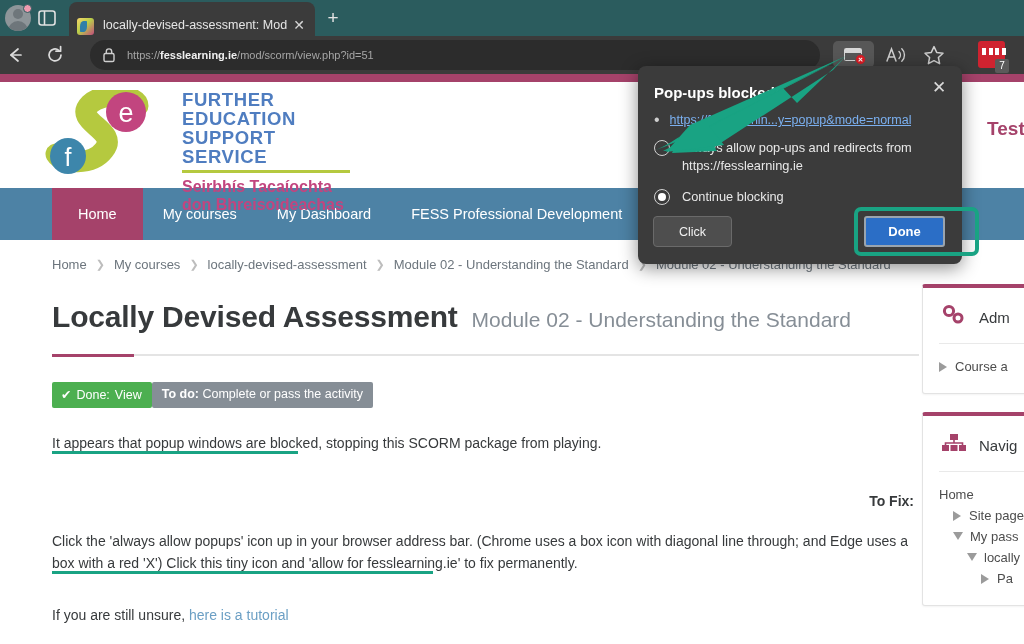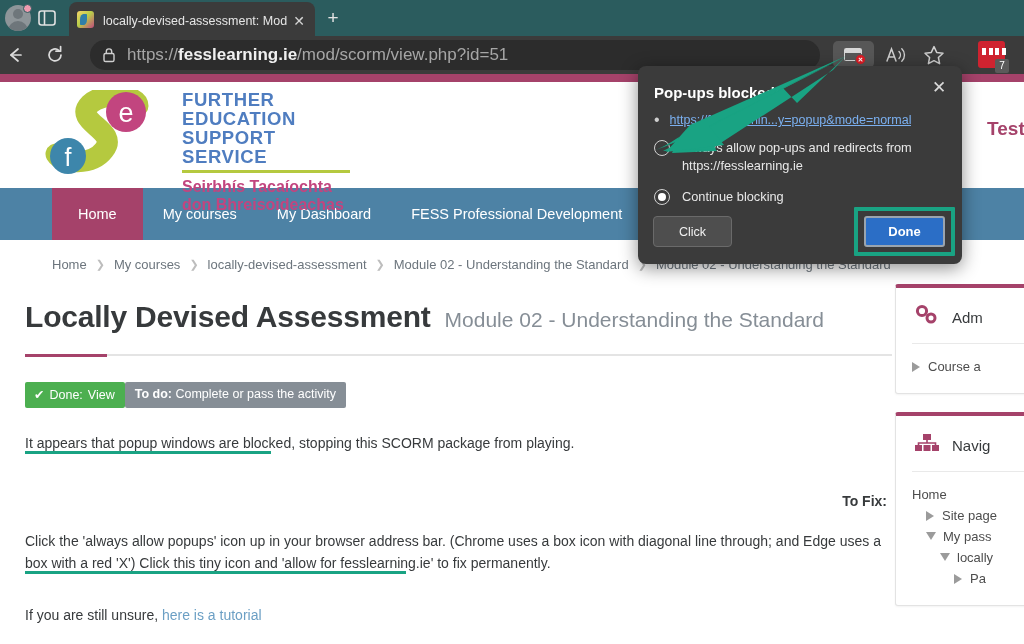--- a/index.html
+++ b/index.html
@@ -36,21 +36,21 @@
     position: absolute; right: -1px; top: -1px;
     width: 9px; height: 9px; border-radius: 50%;
     background: #ef9bb0; border: 1px solid #2b5c5e;
   }
   .splitview-icon {
     position: absolute; left: 37px; top: 9px; width: 20px; height: 18px;
   }
   .tab {
     position: absolute; left: 69px; top: 2px; width: 246px; height: 34px;
     background: #3b3b3b; border-radius: 8px 8px 0 0;
-    display: flex; align-items: flex-end; padding: 8px 8px;
+    display: flex; align-items: flex-start; padding: 16px 8px;
   }
   .tab-favicon {
     width: 17px; height: 17px; border-radius: 3px;
     background: linear-gradient(135deg,#f6d46a 0%,#b9cf49 45%,#c24a7c 100%);
     flex: 0 0 auto; position: relative; overflow: hidden;
   }
   .tab-favicon::after {
     content: ""; position: absolute; left: 3px; top: 3px; width: 7px; height: 11px;
     background: #2f7fa8; border-radius: 50% 10% 50% 10%;
   }
@@ -74,21 +74,21 @@
   .tb-btn { position: absolute; top: 8px; width: 22px; height: 22px; }
   .tb-back { left: 4px; }
   .tb-reload { left: 44px; }
   .omnibox {
     position: absolute; left: 90px; top: 40px; width: 730px; height: 30px;
     background: #2c2c2c; border-radius: 15px;
     display: flex; align-items: center; padding: 0 12px;
   }
   .lock-icon { flex: 0 0 auto; width: 14px; height: 16px; margin-right: 11px; }
   .url-text {
-    font-size: 17px; color: #a6a6a6; white-space: nowrap; overflow: hidden;
+    font-size: 11px; color: #a6a6a6; white-space: nowrap; overflow: hidden;
   }
   .url-text b { color: #f0f0f0; font-weight: bold; }
   .popup-block-btn {
     position: absolute; left: 833px; top: 41px; width: 41px; height: 27px;
     background: #575757; border-radius: 5px;
   }
   .pbb-window {
     position: absolute; left: 11px; top: 7px; width: 18px; height: 13px;
     border: 1.6px solid #d7d7d7; border-radius: 1.5px;
     background: #575757;
@@ -160,21 +160,21 @@
   }
   .navitem.active { background: #a5426a; padding: 0 26px; }
 
   .breadcrumb {
     padding: 17px 0 0 52px; font-size: 13px; color: #6c757d;
     display: flex; align-items: center; gap: 9px; white-space: nowrap;
   }
   .breadcrumb a { color: #6c757d; text-decoration: none; }
   .bc-sep { color: #bdbdbd; font-size: 11px; }
 
-  .content-row { display: flex; padding-left: 25px; }
+  .content-row { display: flex; padding-left: 52px; }
   .main-col { width: 870px; flex: 0 0 auto; padding-top: 28px; }
 
   .page-title-row { display: flex; align-items: baseline; gap: 14px; }
   .page-title { font-size: 30px; font-weight: bold; color: #373a3c; letter-spacing: -0.2px; }
   .page-subtitle { font-size: 21px; color: #868e96; }
   .title-rule {
     margin-top: 20px; height: 2px; background: #e4e4e4; width: 867px; position: relative;
   }
   .title-rule::before {
     content: ""; position: absolute; left: 0; top: 0; width: 82px; height: 3px;
@@ -266,22 +266,22 @@
     width: 8px; height: 8px; border-radius: 50%; background: #ffffff;
     transform: translate(-50%,-50%);
   }
   .pd-radio-label { font-size: 12.8px; color: #e8e8e8; line-height: 1.42; }
   .pd-manage {
     position: absolute; left: 653px; top: 216px; width: 79px; height: 31px;
     background: #4e4e4e; border: 1px solid #6a6a6a; border-radius: 4px;
     color: #f1f1f1; font-size: 12.5px; display: flex; align-items: center; justify-content: center;
   }
   .pd-done-wrap {
-    position: absolute; left: 854px; top: 207px; width: 101px; height: 49px;
-    border: 4px solid #19a383; border-radius: 1px;
+    position: absolute; left: 854px; top: 207px; width: 125px; height: 49px;
+    border: 4px solid #19a383; border-radius: 7px;
   }
   .pd-done {
     position: absolute; left: 6px; top: 5px; width: 81px; height: 31px;
     background: #2b6ec6; border: 2px solid #9aa4ae; border-radius: 3px;
     color: #ffffff; font-size: 13px; font-weight: bold;
     display: flex; align-items: center; justify-content: center;
   }
 
   
   .arrow-svg { position: absolute; left: 0; top: 0; width: 1024px; height: 644px; pointer-events: none; }

